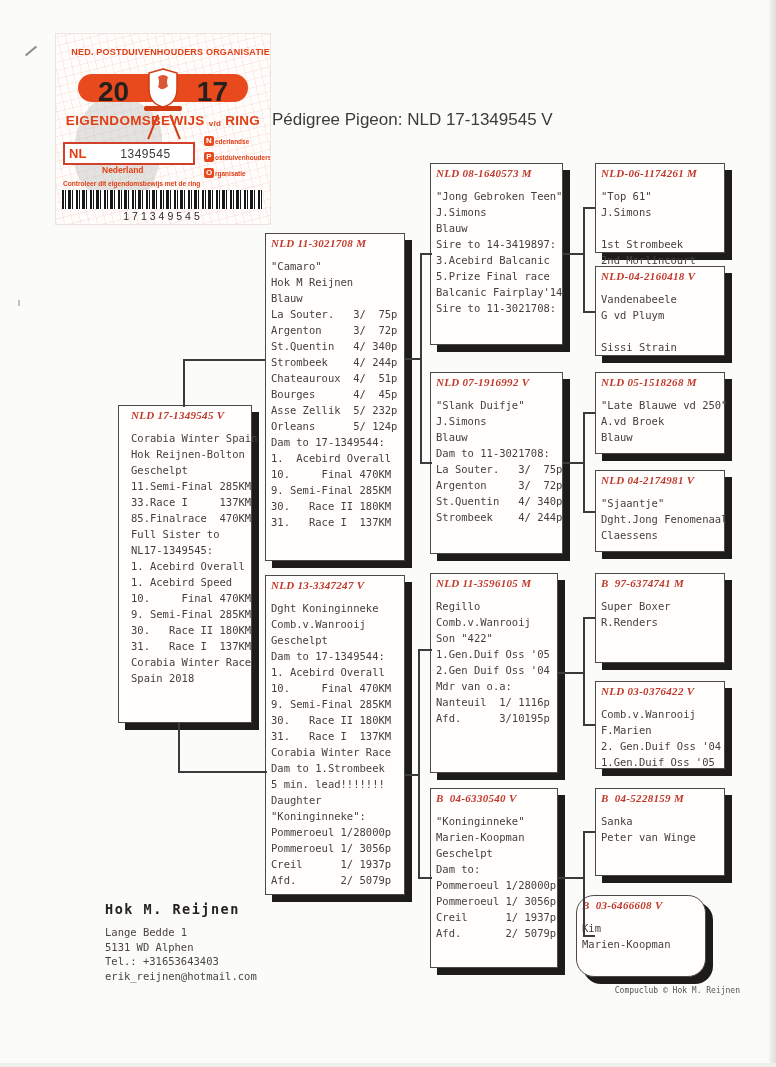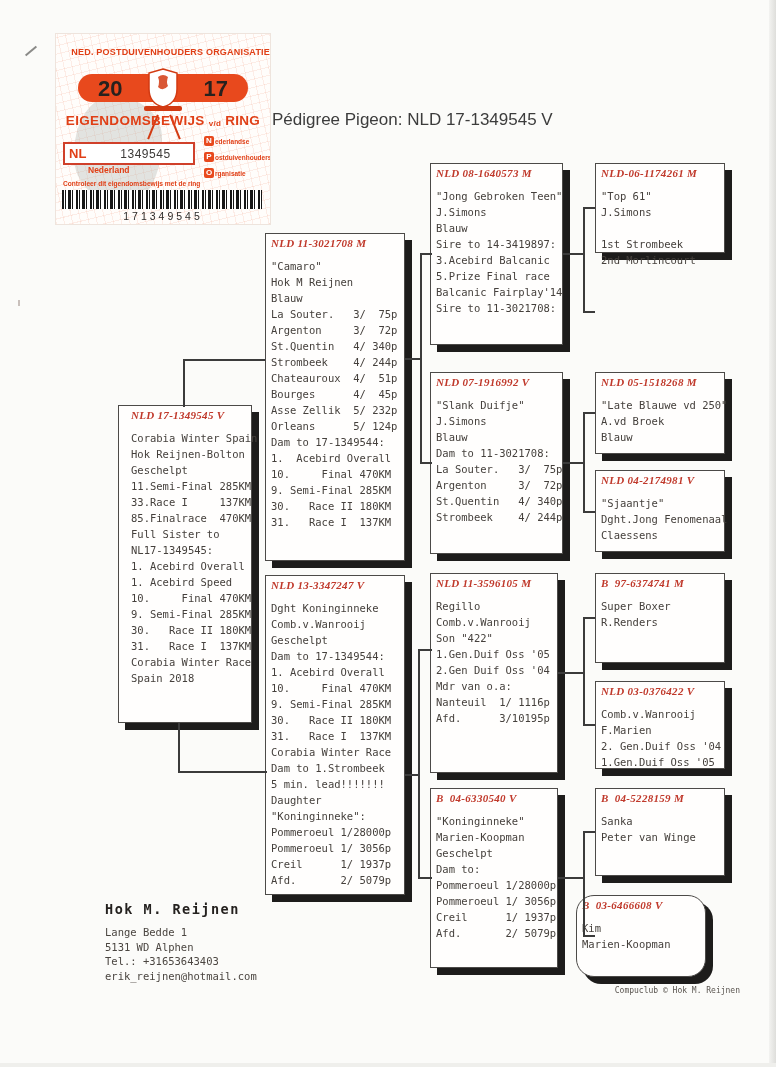--- a/index.html
+++ b/index.html
@@ -19,37 +19,37 @@
     position:absolute;left:55px;top:33px;width:214px;height:190px;background:#fffdfb;
     border:1px solid #eee4dd;overflow:hidden;
     background-image:
       repeating-linear-gradient(78deg, rgba(233,92,48,.10) 0 1px, transparent 1px 8px),
       repeating-linear-gradient(-14deg, rgba(233,92,48,.10) 0 1px, transparent 1px 8px);
   }
   .cert .map{position:absolute;left:18px;top:62px;width:88px;height:108px;background:#b9bfb9;opacity:.42;
     border-radius:46% 58% 42% 58% / 55% 40% 62% 45%;}
   .cert .org{position:absolute;left:0;right:0;top:13px;text-align:right;color:#e03f16;font-weight:bold;font-size:9px;letter-spacing:.2px;}
   .cert .pill{position:absolute;left:22px;top:40px;width:170px;height:28px;background:#e8491d;border-radius:16px;}
-  .cert .yr{position:absolute;top:42px;font-size:22px;font-weight:bold;color:#27211e;}
+  .cert .yr{position:absolute;top:42px;font-size:28px;font-weight:bold;color:#27211e;}
   .cert .yr.l{left:42px;} .cert .yr.r{right:42px;}
   .cert .shield{position:absolute;left:92px;top:34px;width:30px;height:40px;}
   .cert .ribbon{position:absolute;left:88px;top:72px;width:38px;height:5px;background:#d23a12;border-radius:2px;}
   .cert .vstroke{position:absolute;width:2px;height:26px;background:#d23a12;}
   .cert .vstroke.a{left:96px;top:80px;transform:rotate(22deg);}
   .cert .vstroke.b{left:118px;top:80px;transform:rotate(-22deg);}
   .cert .docline{position:absolute;left:0;right:0;top:79px;text-align:center;color:#e03f16;font-weight:bold;font-size:13.5px;letter-spacing:.3px;}
   .cert .docline .sm{font-size:8px;vertical-align:-1px;}
   .cert .bar{position:absolute;left:7px;top:108px;width:128px;height:19px;background:#fff;border:2px solid #d0402a;display:flex;align-items:center;}
   .cert .bar .cc{color:#e03f16;font-weight:bold;font-size:13px;padding-left:4px;}
   .cert .bar .rn{color:#3c3a38;font-size:12px;margin-left:34px;letter-spacing:.5px;}
   .cert .npo{position:absolute;left:148px;top:99px;}
   .cert .npo .row{display:flex;align-items:center;height:16px;}
   .cert .npo .sq{width:10px;height:10px;background:#e8491d;color:#fff;font-size:8px;font-weight:bold;text-align:center;line-height:10px;border-radius:2px;margin-right:1px;flex:0 0 auto;}
   .cert .npo .rest{color:#e03f16;font-weight:bold;font-size:6.5px;}
-  .cert .nederland{position:absolute;left:32px;top:131px;color:#e03f16;font-weight:bold;font-size:8.5px;}
+  .cert .nederland{position:absolute;left:46px;top:131px;color:#e03f16;font-weight:bold;font-size:8.5px;}
   .cert .note{position:absolute;left:7px;top:146px;color:#e03f16;font-weight:bold;font-size:6.6px;}
   .cert .barcode{position:absolute;left:6px;top:156px;width:200px;height:19px;
     background:repeating-linear-gradient(90deg,#161616 0 2px,#fff 2px 3px,#161616 3px 4px,#fff 4px 6px,#161616 6px 9px,#fff 9px 10px,#161616 10px 11px,#fff 11px 14px);}
   .cert .bcnum{position:absolute;left:0;right:0;top:176px;text-align:center;color:#2c2a28;font-size:10.5px;letter-spacing:3px;font-family:"Liberation Sans",sans-serif;}
 
   .page-title{position:absolute;left:272px;top:110px;font-size:17px;color:#3c3c3c;}
 
   
   .pbox{position:absolute;background:#fffefd;border:1px solid #4c4a48;box-shadow:7px 7px 0 #1d1c1b;padding:3px 5px;box-sizing:border-box;}
   .pbox .ring{font-family:Liberation Serif, serif;font-style:italic;font-weight:bold;font-size:11px;color:#c0392b;letter-spacing:.3px;height:16px;margin-bottom:5px;white-space:pre;}
@@ -233,20 +233,27 @@
       <div class="bline">Creil      1/ 1937p</div>
       <div class="bline">Afd.       2/ 5079p</div>
     </div>
     <div class="pbox" style="left: 595px; top: 163px; width: 130px; height: 90px;">
       <div class="ring">NLD-06-1174261 M</div>
       <div class="bline">"Top 61"</div>
       <div class="bline">J.Simons</div>
       <div class="bline">&nbsp;</div>
       <div class="bline">1st Strombeek</div>
       <div class="bline">2nd Morlincourt</div>
+    </div>
+    <div class="pbox" style="left: 595px; top: 266px; width: 130px; height: 90px;">
+      <div class="ring">NLD-04-2160418 V</div>
+      <div class="bline">Vandenabeele</div>
+      <div class="bline">G vd Pluym</div>
+      <div class="bline">&nbsp;</div>
+      <div class="bline">Sissi Strain</div>
     </div>
     <div class="pbox" style="left: 595px; top: 372px; width: 130px; height: 82px;">
       <div class="ring">NLD 05-1518268 M</div>
       <div class="bline">"Late Blauwe vd 250"</div>
       <div class="bline">A.vd Broek</div>
       <div class="bline">Blauw</div>
     </div>
     <div class="pbox" style="left: 595px; top: 470px; width: 130px; height: 82px;">
       <div class="ring">NLD 04-2174981 V</div>
       <div class="bline">"Sjaantje"</div>

